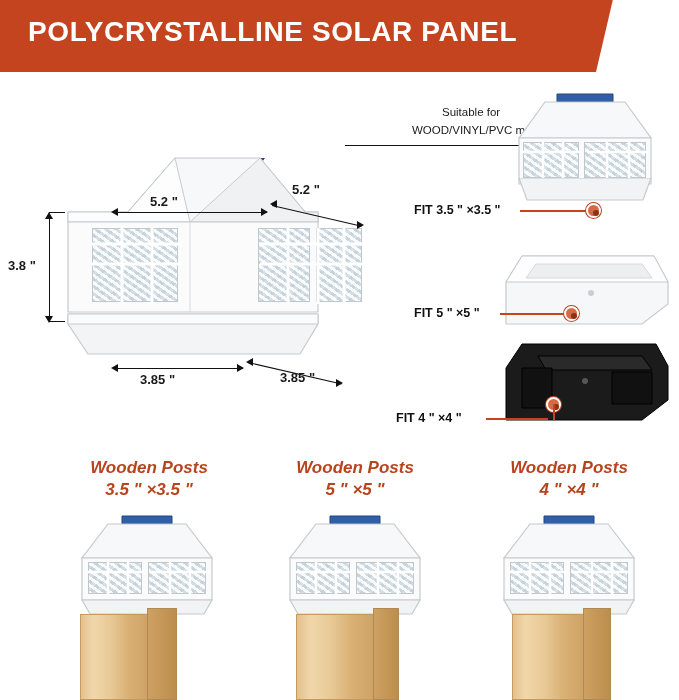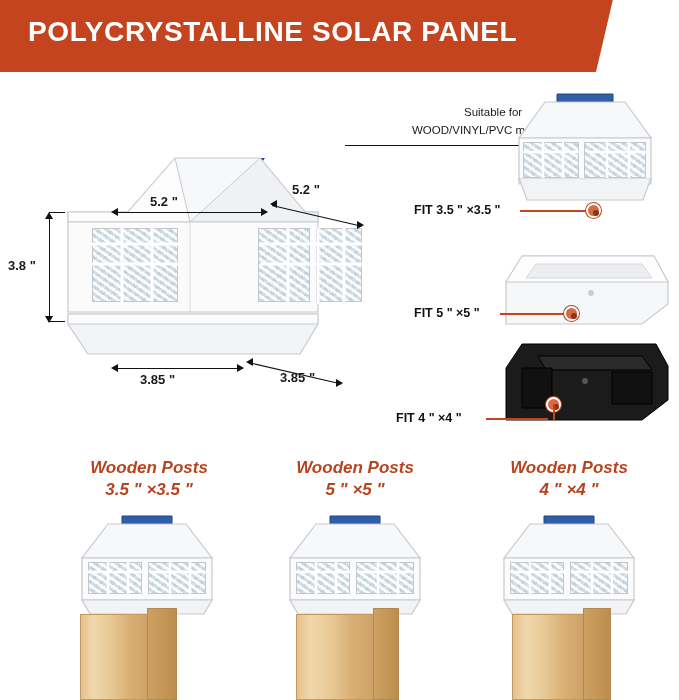--- a/index.html
+++ b/index.html
@@ -235,21 +235,21 @@
 </div>
 
 <div>
   <div class="dim-line" style="left:248px; top:362px; width:96px; transform:rotate(13deg); transform-origin:left center;"></div>
   <div class="arrow-l" style="left:246px; top:358px;"></div>
   <div class="arrow-r" style="left:336px; top:379px;"></div>
   <div class="lbl" style="left:280px; top:370px; font-weight:bold;">3.85 "</div>
 </div>
 
 <div>
-  <div class="lbl lbl-sm" style="left:464px; top:106px;">Suitable for</div>
+  <div class="lbl lbl-sm" style="left:442px; top:106px;">Suitable for</div>
   <div class="lbl lbl-sm" style="left:412px; top:124px;">WOOD/VINYL/PVC materials</div>
   <div class="leader-black" style="left:345px; top:145px; width:190px;"></div>
   <div class="leader-black" style="left:534px; top:140px; width:1px; height:6px; background:#111;"></div>
 </div>
 
 <div>
   <svg style="position:absolute; left:505px; top:88px;" width="160" height="110">
     <polygon points="52,6 108,6 108,14 52,14" fill="#2f5fa8" stroke="#24477d" stroke-width="1"></polygon>
     <polygon points="40,14 120,14 146,50 14,50" fill="#f7f8f9" stroke="#c6cace" stroke-width="1.2"></polygon>
     <polygon points="14,50 146,50 146,96 14,96" fill="#fbfbfc" stroke="#c6cace" stroke-width="1.2"></polygon>

